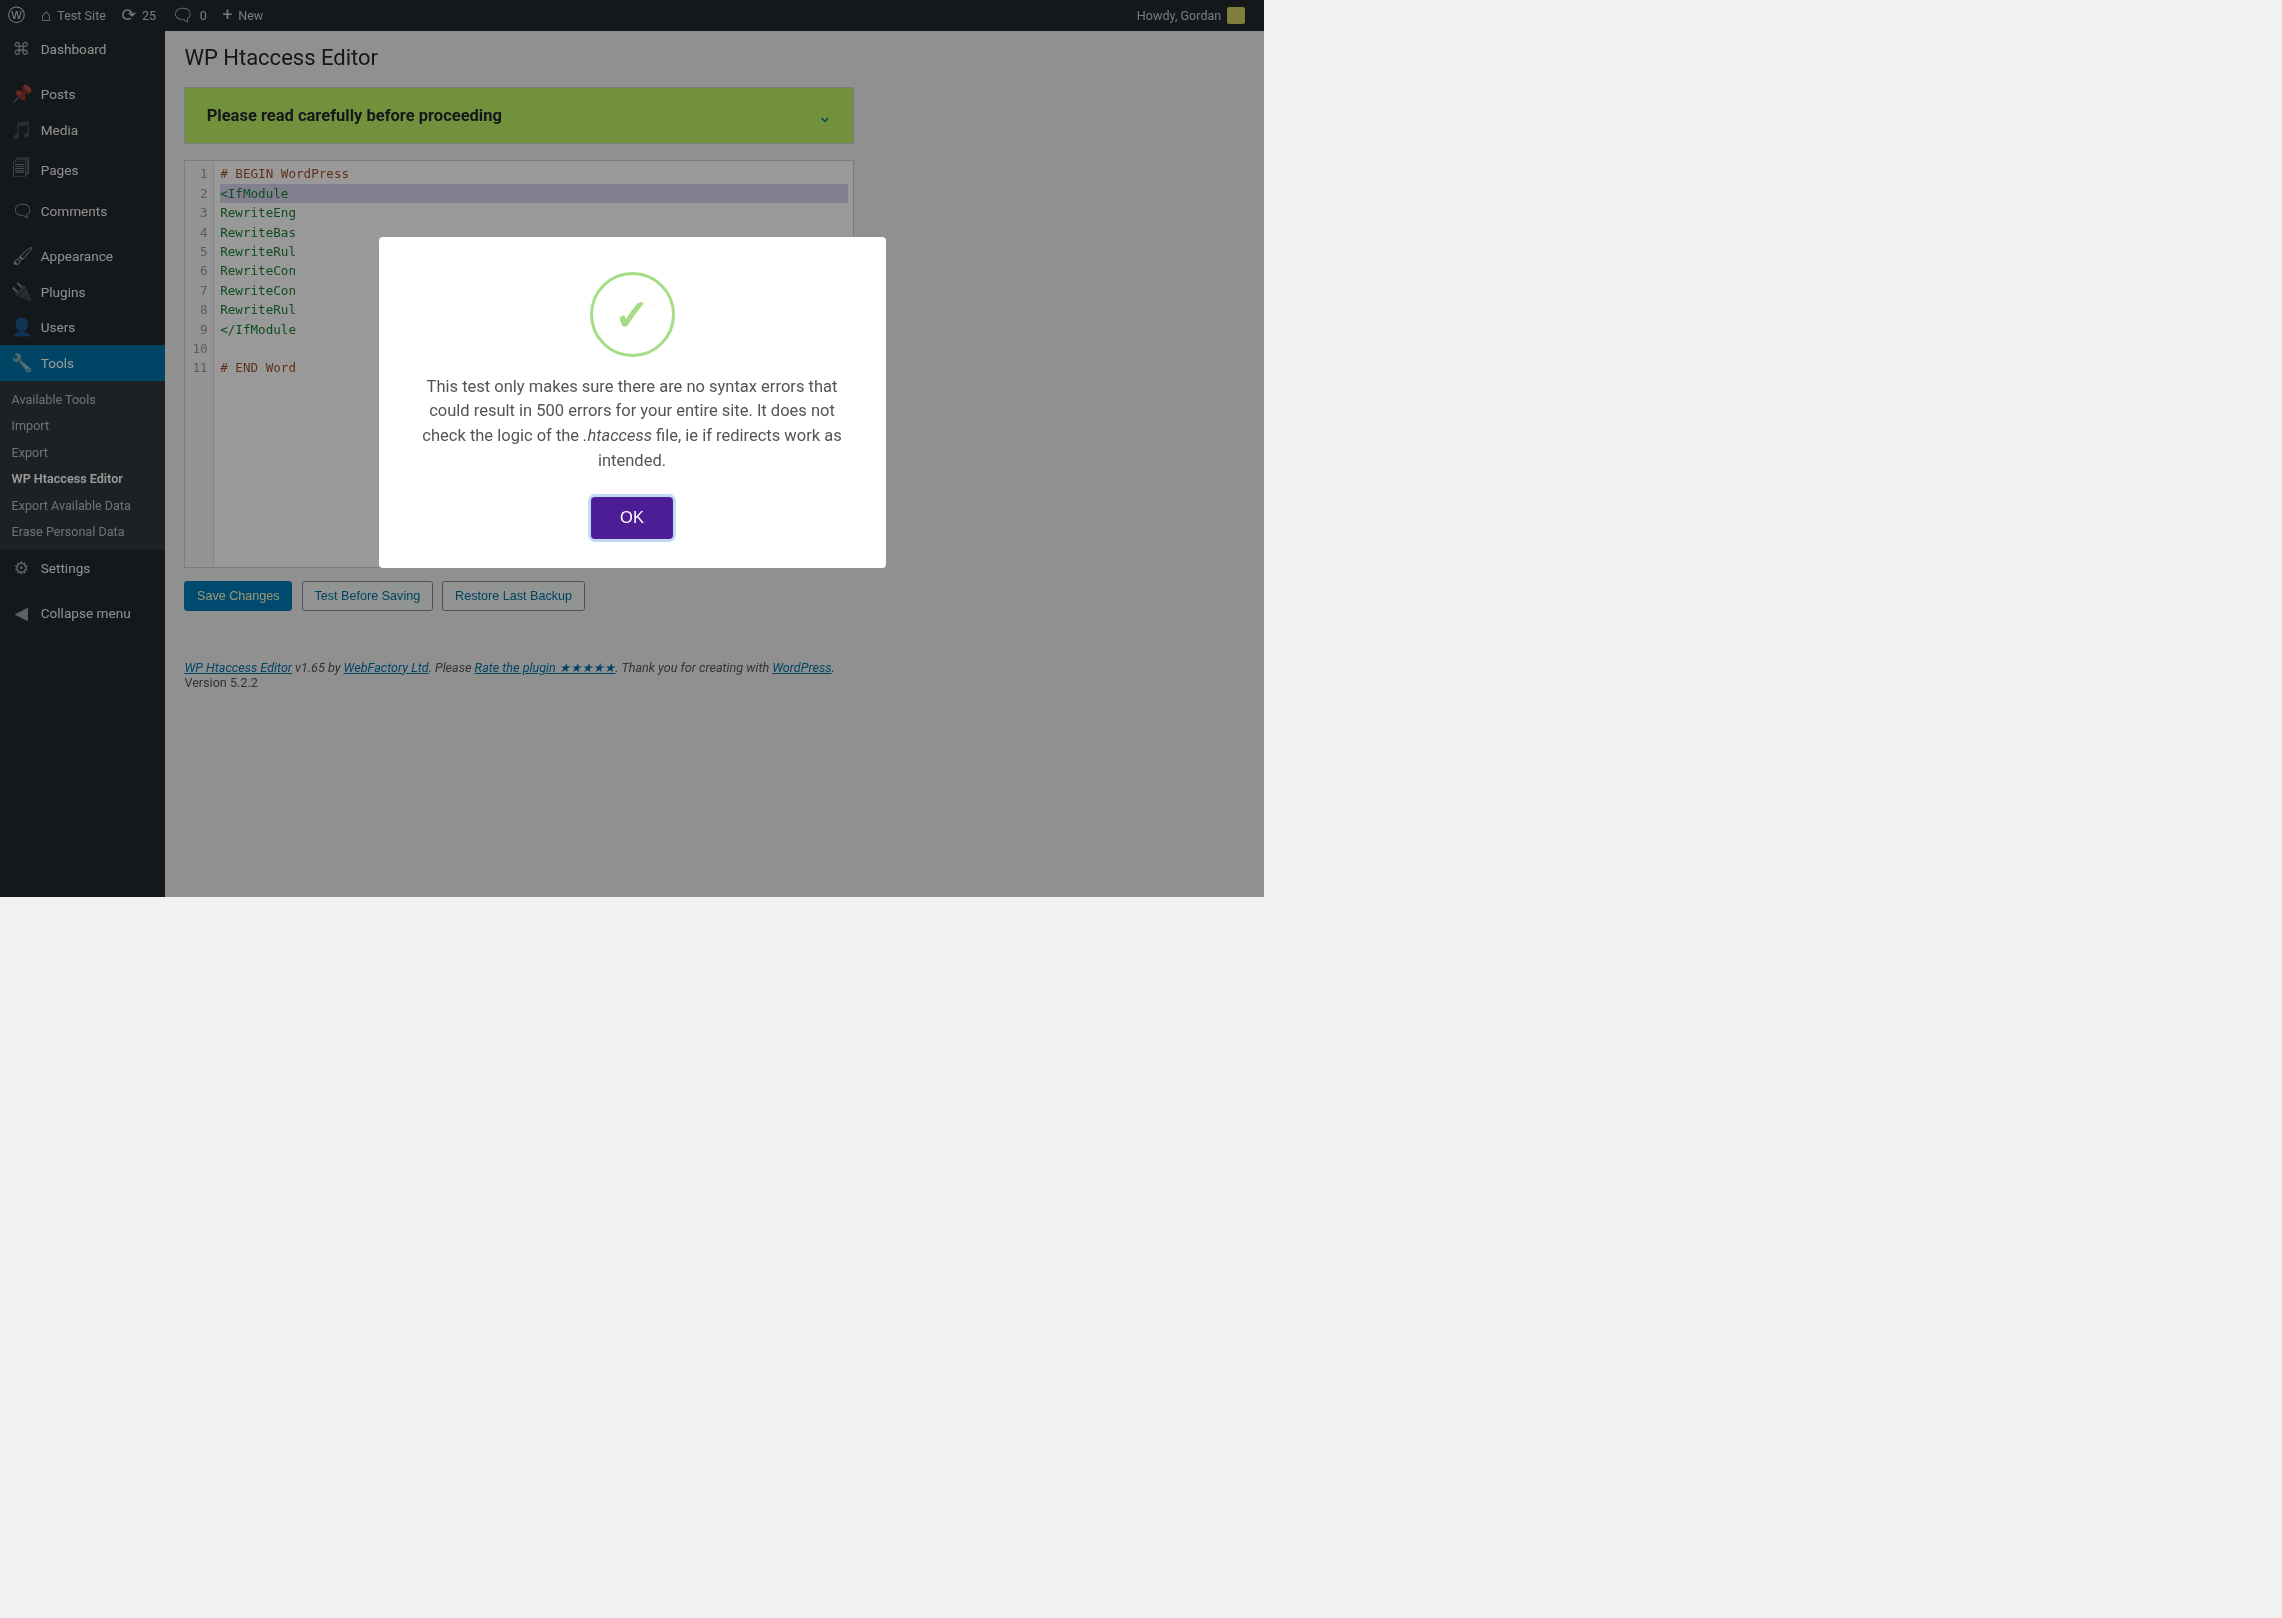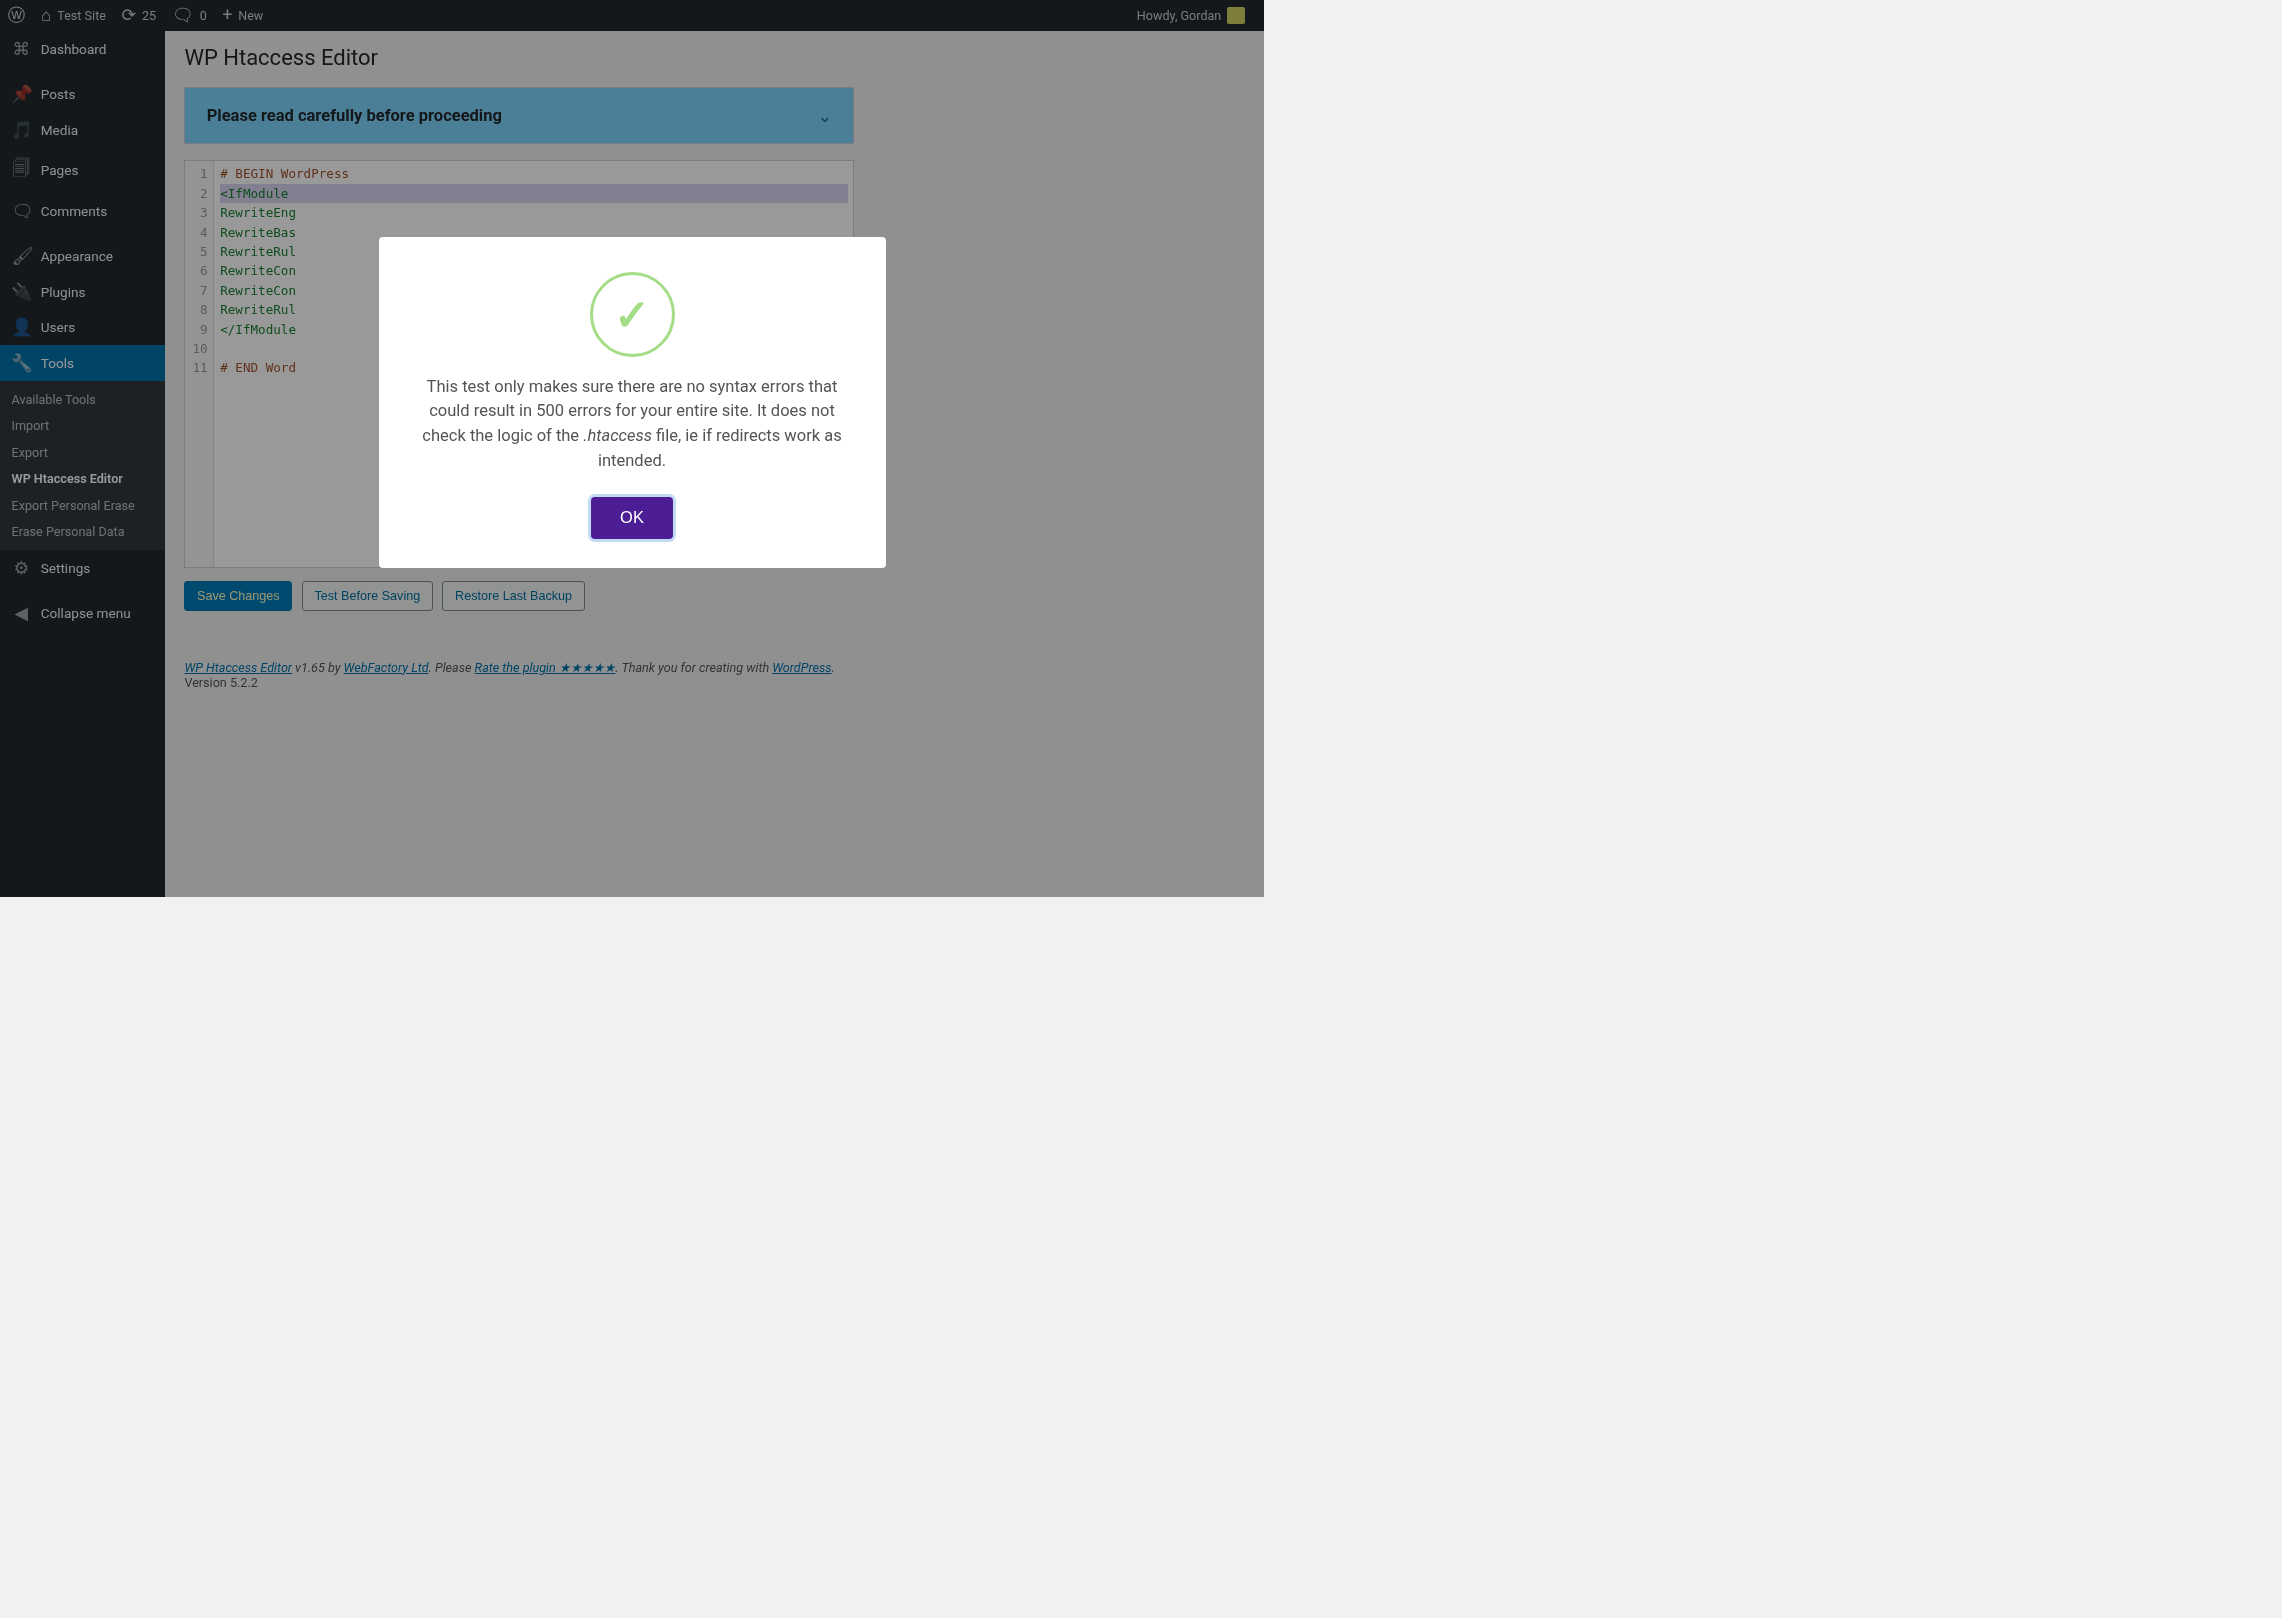--- a/index.html
+++ b/index.html
@@ -46,21 +46,21 @@
 }
 .submenu-item.current { color: #fff; font-weight: 600; }
 .menu-separator { height: 9.7px; }
 
 .main {
   position: absolute; top: 31px; left: 165px; right: 0; bottom: 0;
   background: #f1f1f1; padding: 9.7px 19.4px 19.4px 19.4px; overflow: auto;
 }
 .page-title { font-size: 22px; font-weight: 400; color: #23282d; margin: 3.9px 0 17.5px 0; }
 .notice-box {
-  background: #7dd3fc; border: 1px solid #ccd0d4; padding: 17.5px 21.3px; display: flex;
+  background: #bef264; border: 1px solid #ccd0d4; padding: 17.5px 21.3px; display: flex;
   justify-content: space-between; align-items: center; margin-bottom: 15.5px; max-width: 670px; text-align: right;
 }
 .notice-title { font-size: 16.5px; font-weight: 700; color: #23282d; }
 .notice-chevron { color: #0073aa; font-size: 17.5px; }
 
 .editor {
   border: 1px solid #ccd0d4; background: #fff; max-width: 670px; height: 408px;
   display: flex; font-family: Consolas, Monaco, monospace; font-size: 12.6px; line-height: 19.4px;
   position: relative;
 }
@@ -175,21 +175,21 @@
     </div>
   <div class="menu-item active">
       <span class="menu-icon">🔧</span>
       <span>Tools</span>
     </div>
   <div class="submenu">
     <div class="submenu-item">Available Tools</div>
     <div class="submenu-item">Import</div>
     <div class="submenu-item">Export</div>
     <div class="submenu-item current">WP Htaccess Editor</div>
-    <div class="submenu-item">Export Personal Erase</div>
+    <div class="submenu-item">Export Available Data</div>
     <div class="submenu-item">Erase Personal Data</div>
   </div>
   <div class="menu-item">
       <span class="menu-icon">⚙</span>
       <span>Settings</span>
     </div>
   <div class="menu-separator"></div>
   <div class="menu-item">
       <span class="menu-icon">◀</span>
       <span>Collapse menu</span>

